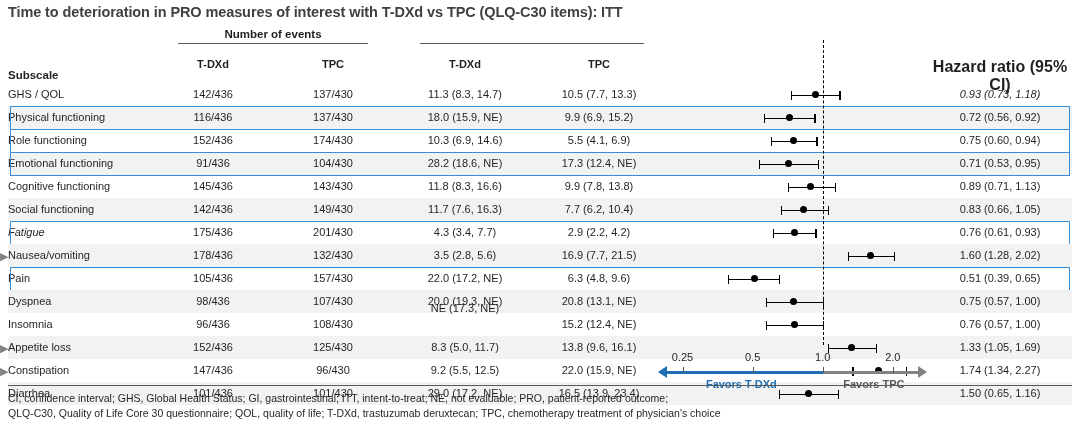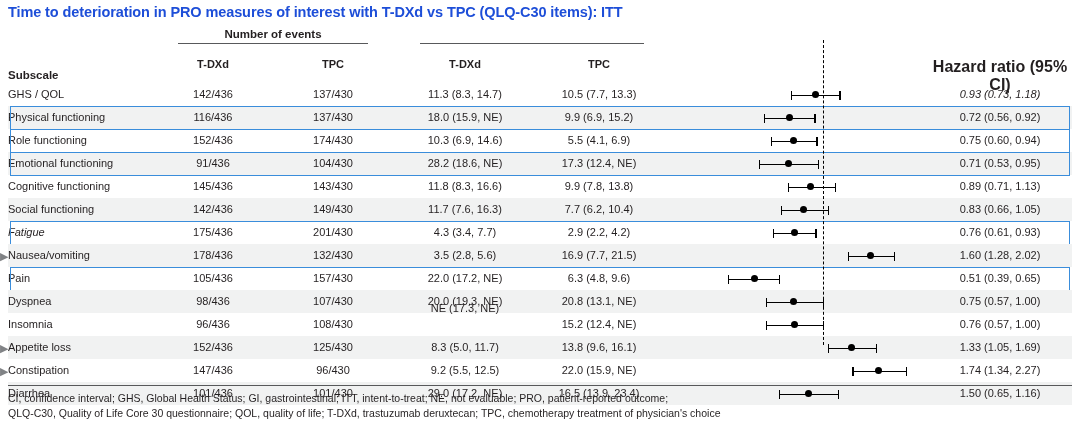--- a/index.html
+++ b/index.html
@@ -10,21 +10,21 @@
     font-family:"Liberation Sans", sans-serif;
     color:#231f20;
     position:relative;
     overflow:hidden;
   }
   .title {
     position:absolute;
     left:8px; top:4px;
     font-size:14.5px;
     font-weight:bold;
-    color:#1d4ed8;
+    color:#404040;
     letter-spacing:-0.1px;
     white-space:nowrap;
     text-align:center;
   }
 
   
   .wrap { position:absolute; left:0; top:26px; width:1080px; height:355px; }
 
   .col-sub   { left:8px;   width:160px; text-align:left; }
   .col-ev1   { left:168px; width:90px; }
@@ -327,17 +327,36 @@
       <div class="ci" style="left: 192.312px; width: 53.2935px; top: 344.5px;"></div>
       <div class="cap" style="left: 192.312px; top: 340.5px;"></div>
       <div class="cap" style="left: 245.606px; top: 340.5px;"></div>
       <div class="pt" style="left: 215.223px; top: 341px;"></div>
       <div class="ci" style="left: 119.168px; width: 58.5603px; top: 367.5px;"></div>
       <div class="cap" style="left: 119.168px; top: 363.5px;"></div>
       <div class="cap" style="left: 177.728px; top: 363.5px;"></div>
       <div class="pt" style="left: 145.142px; top: 364px;"></div>
     </div>
 
+  <div class="axis">
+    <div class="axis-line"></div>
+    <div class="axis-blue" id="axblue" style="width: 162.722px;"></div>
+    <div class="axis-grey" id="axgrey" style="left: 162.722px; width: 102.278px;"></div>
+    <div class="axis-arrow-l"></div>
+    <div class="axis-arrow-r"></div>
+    <div id="ticks">
+        <div class="tick" style="left: 2.56092px;">0.25</div>
+        <div class="tickmk" style="left: 22.5609px;"></div>
+        <div class="tick" style="left: 72.6415px;">0.5</div>
+        <div class="tickmk" style="left: 92.6415px;"></div>
+        <div class="tick" style="left: 142.722px;">1.0</div>
+        <div class="tickmk" style="left: 162.722px;"></div>
+        <div class="tick" style="left: 212.803px;">2.0</div>
+        <div class="tickmk" style="left: 232.803px;"></div>
+      </div>
+    <div class="favor l" id="favl" style="left: 26.3611px;">Favors T-DXd</div>
+    <div class="favor r" id="favr" style="left: 158.861px;">Favors TPC</div>
+  </div>
 </div>
 
 <div class="footrule"></div>
 <div class="foot l1">CI, confidence interval; GHS, Global Health Status; GI, gastrointestinal; ITT, intent-to-treat; NE, not evaluable; PRO, patient-reported outcome;</div>
 <div class="foot l2">QLQ-C30, Quality of Life Core 30 questionnaire; QOL, quality of life; T-DXd, trastuzumab deruxtecan; TPC, chemotherapy treatment of physician's choice</div>
 
 </body></html>

